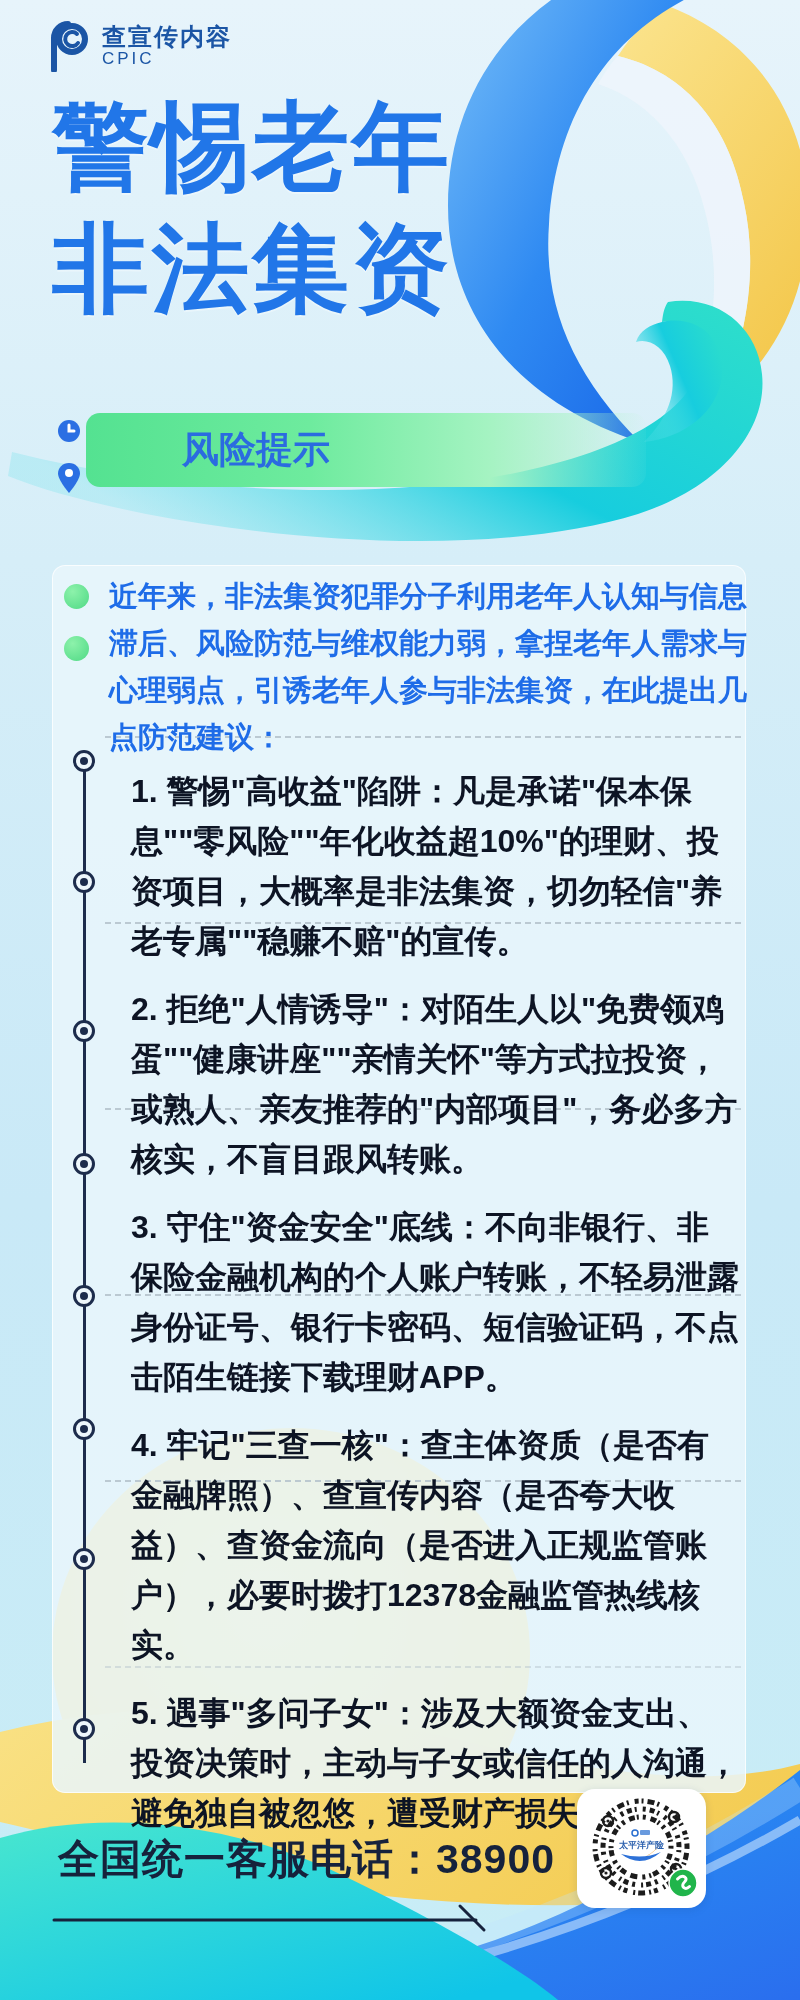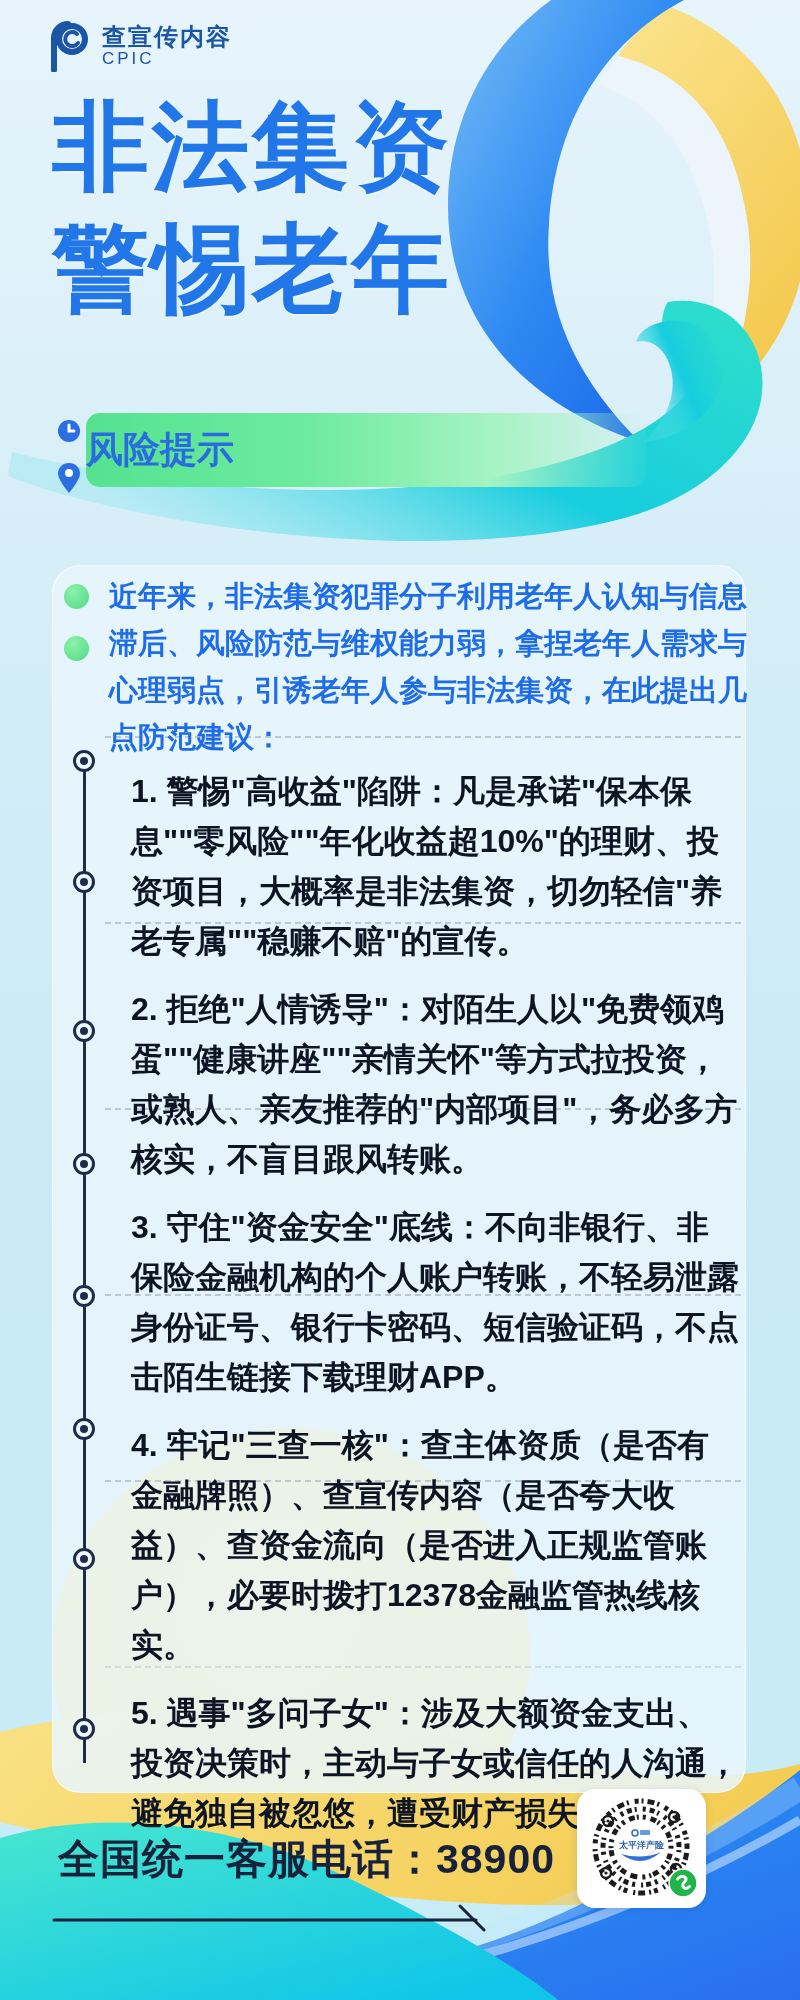--- a/index.html
+++ b/index.html
@@ -30,26 +30,26 @@
   .title span{ display:block; }
   
   .badge-icons{ position:absolute; left:56px; top:418px; z-index:2; width:36px; }
   .badge-pill{
     position:absolute; left:86px; top:413px; z-index:1; width:560px; height:74px;
     border-radius:14px;
     background:linear-gradient(90deg,#54e291 0%, #6eeb9e 40%, #a5f3c2 72%, rgba(208,244,224,0.05) 100%);
     display:flex; align-items:center;
   }
   .badge-pill span{
-    width:340px; text-align:left; font-size:37px; font-weight:800; color:#2b6be0;
+    width:340px; text-align:center; font-size:37px; font-weight:800; color:#2b6be0;
   }
   
   .card{
     position:absolute; left:52px; top:565px; z-index:1; width:694px; height:1228px;
-    border-radius:28px; background:rgba(233,246,252,0.86);
+    border-radius:13px; background:rgba(233,246,252,0.86);
     border:1px solid rgba(255,255,255,0.75);
   }
   .green-dot{ position:absolute; left:11px; width:25px; height:25px; border-radius:50%;
     background:radial-gradient(circle at 35% 30%, #8df2ab, #4fd985); }
   .dot1{ top:18px; } .dot2{ top:70px; }
   .intro{
     position:absolute; left:56px; top:7px; width:638px; z-index:2;
     font-size:29px; line-height:47px; font-weight:800; color:#1e6ce8;
   }
   .dash{ position:absolute; left:52px; width:636px; border-top:2px dashed #b4c2cc; opacity:.85; z-index:0; }
@@ -134,22 +134,22 @@
       <circle cx="26" cy="19" r="13" fill="none" stroke="#1b55a5" stroke-width="6"></circle>
       <path d="M31,14 a7,7 0 1 0 1,9" fill="none" stroke="#1b55a5" stroke-width="4" stroke-linecap="round"></path>
     </svg>
     <div class="brand-text">
       <span class="brand-cn">查宣传内容</span>
       <span class="brand-en">CPIC</span>
     </div>
   </header>
 
   <h1 class="title">
+    <span>警惕老年</span>
     <span>非法集资</span>
-    <span>警惕老年</span>
   </h1>
 
   <div class="badge-icons">
     <svg width="26" height="26" viewBox="0 0 26 26">
       <circle cx="13" cy="13" r="11" fill="#2b6fe3"></circle>
       <path d="M13,7 V13 H18" stroke="#fff" stroke-width="3" fill="none" stroke-linecap="round"></path>
     </svg>
     <svg width="26" height="32" viewBox="0 0 26 32" style="margin-top:14px">
       <path d="M13,1 C19.5,1 24,6 24,11.5 C24,18 13,31 13,31 C13,31 2,18 2,11.5 C2,6 6.5,1 13,1 Z" fill="#2b6fe3"></path>
       <circle cx="13" cy="11" r="4" fill="#fff"></circle>

